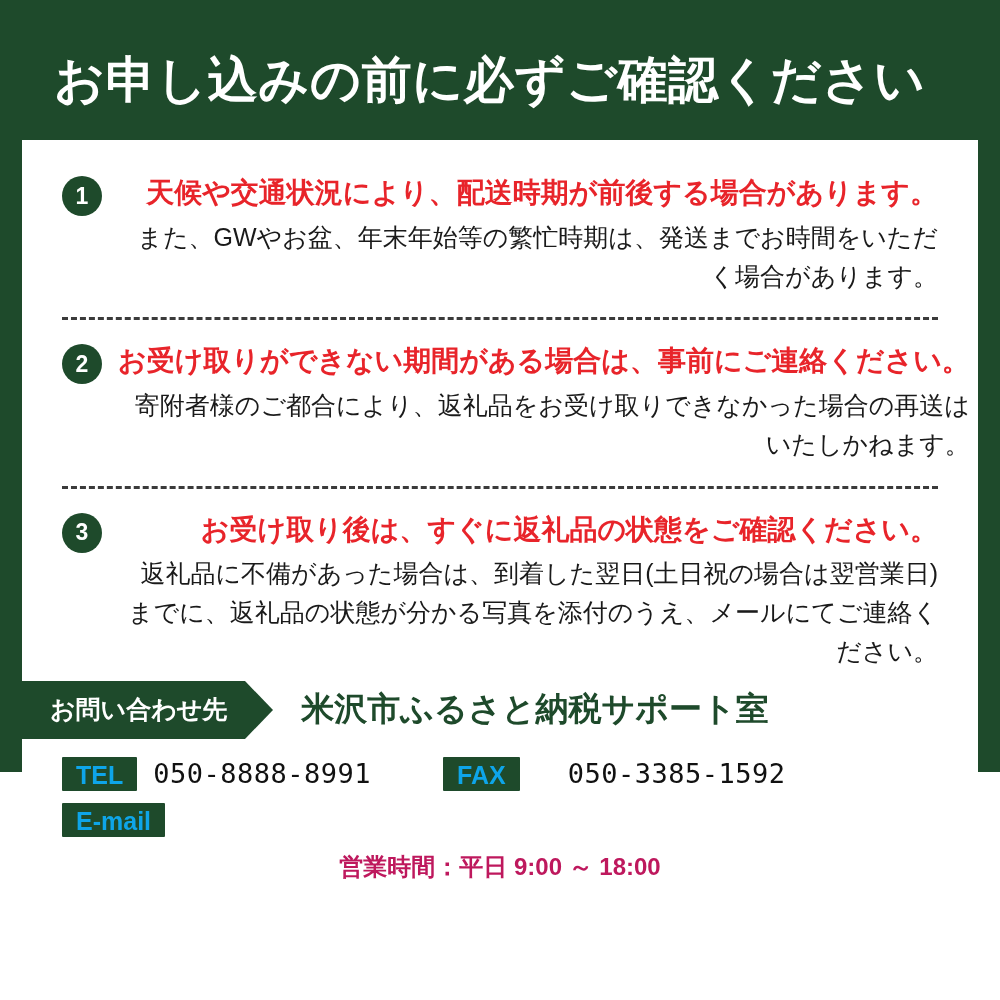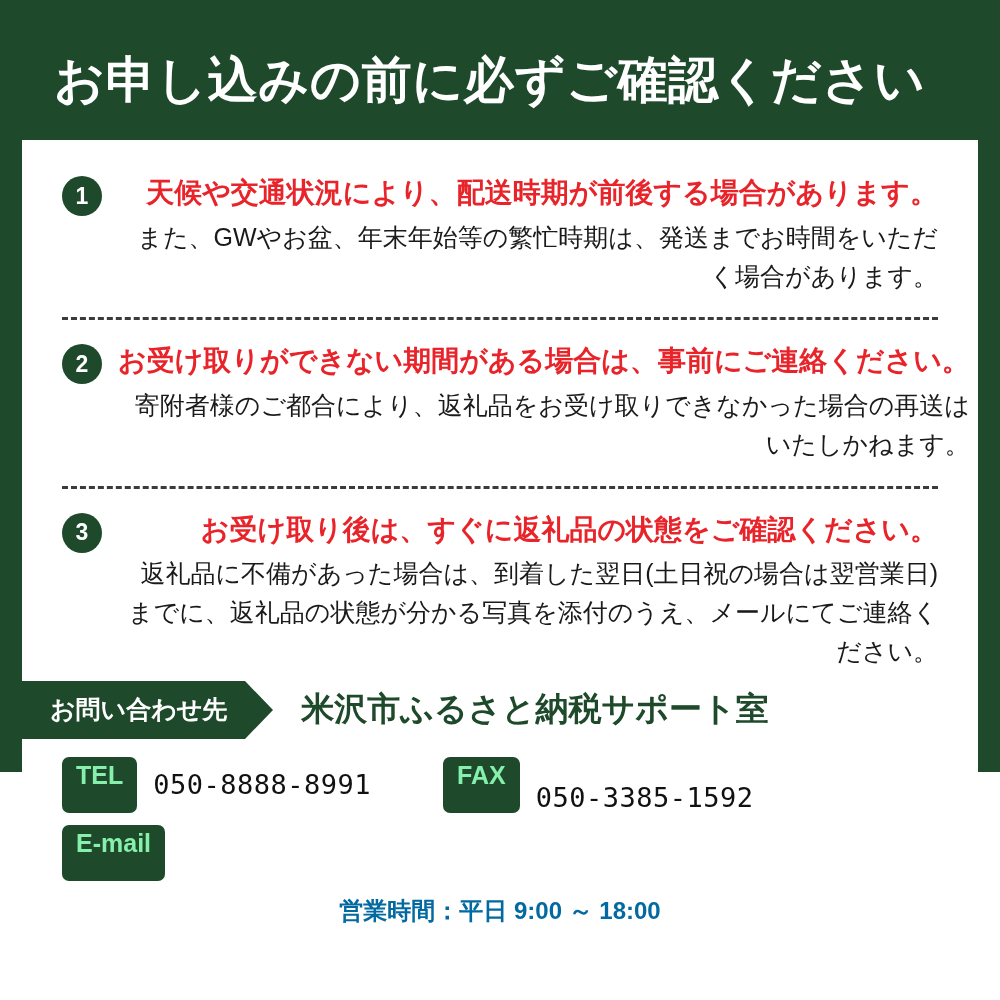--- a/index.html
+++ b/index.html
@@ -128,47 +128,48 @@
   .contact-block {
     padding: 18px 0 0 0;
   }
   .contact-line {
     display: flex;
     align-items: center;
     margin-bottom: 12px;
   }
   .tag {
     background: #1e4a2b;
-    color: #86efac;
+    color: #0ea5e9;
     font-size: 25px;
     font-weight: bold;
-    padding: 3px 14px 22px 14px;
-    border-radius: 7px;
+    padding: 3px 14px 0 14px;
+    border-radius: 1px;
     display: inline-block;
     line-height: 1.25;
   }
   .val {
     color: #111111;
     font-size: 29px;
     font-weight: normal;
     margin-left: 16px;
     letter-spacing: 0.5px;
   }
   .val-mono {
     font-family: "DejaVu Sans Mono", monospace;
     font-size: 27px;
   }
   .fax-group {
     display: flex;
-    align-items: flex-end;
+    align-items: center;
     margin-left: 72px;
+    gap: 32px;
   }
   .hours {
     text-align: center;
-    color: #0369a1;
+    color: #be185d;
     font-size: 24px;
     font-weight: bold;
     padding: 2px 0 14px 0;
   }
 </style>
 </head>
 <body>
 
 <div class="poster">
 

